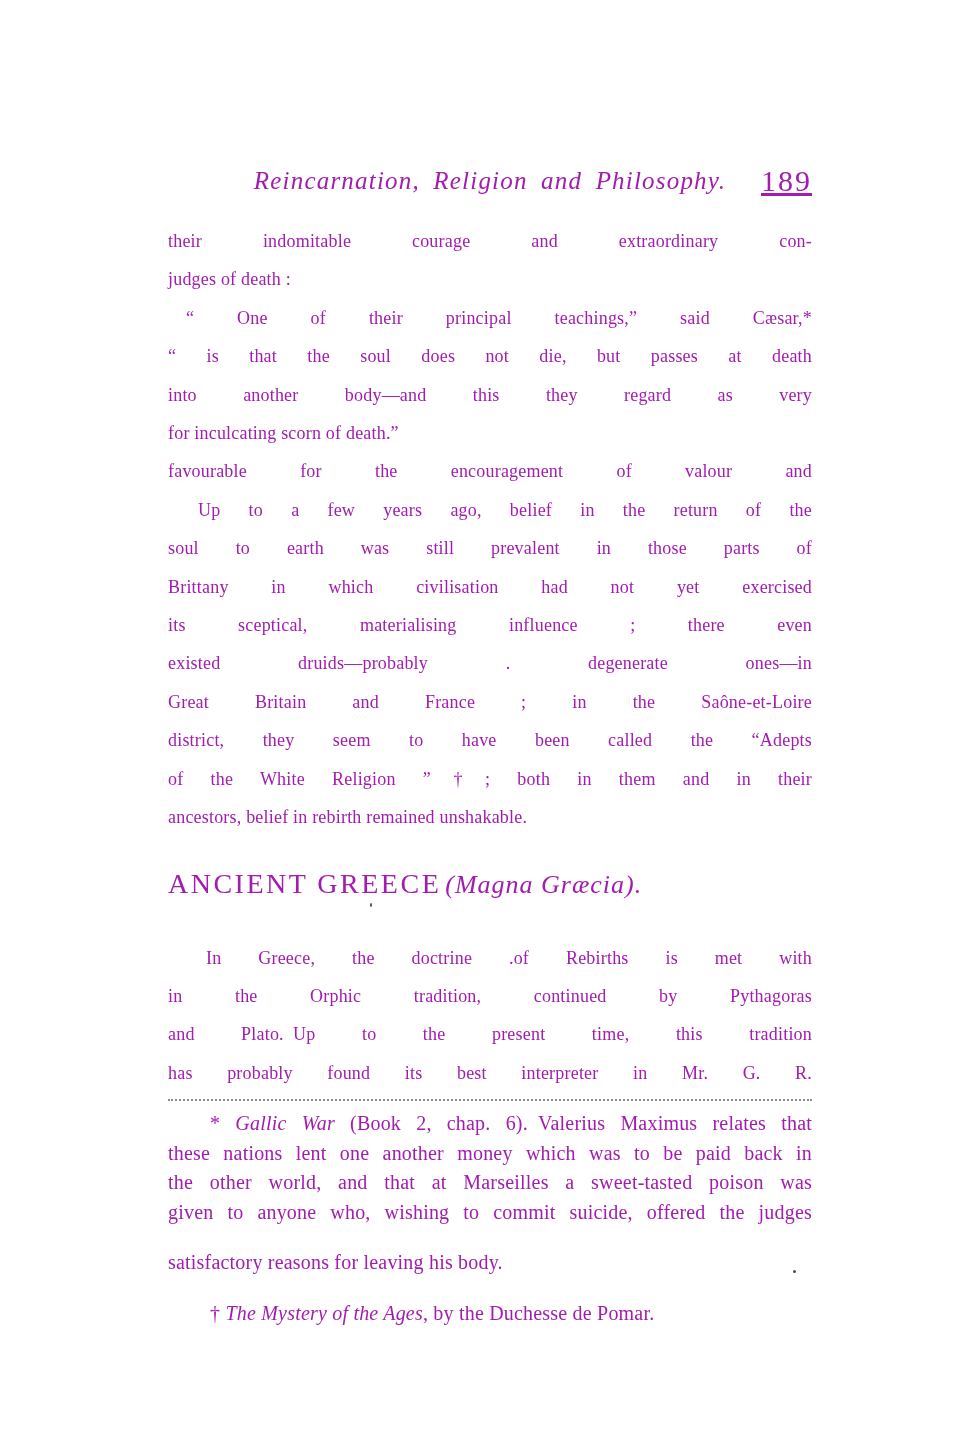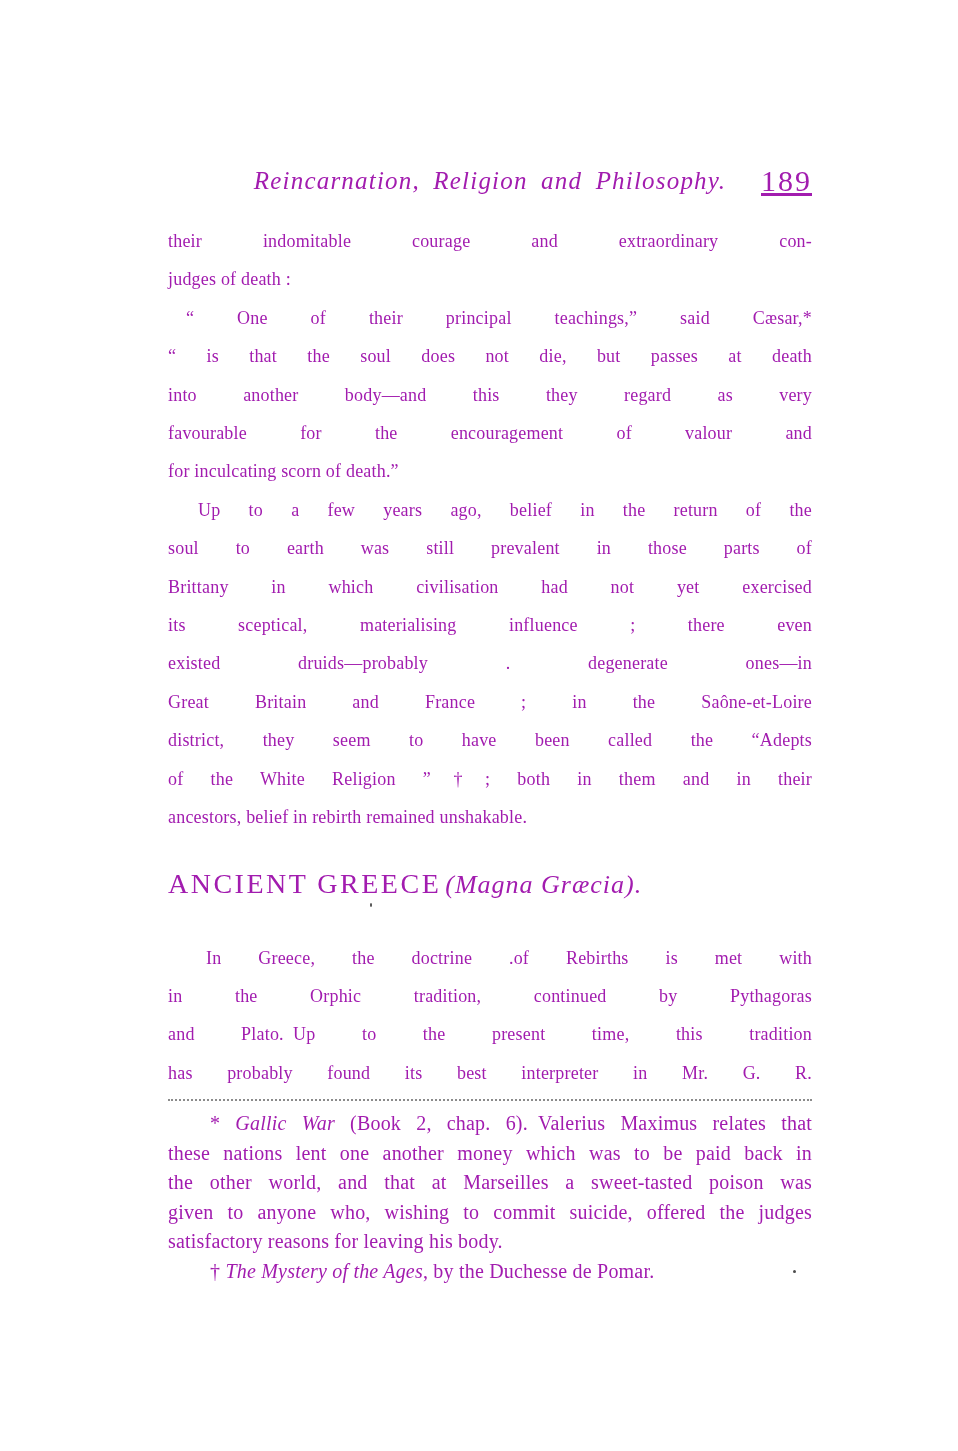--- a/index.html
+++ b/index.html
@@ -18,21 +18,21 @@
   .bl.left{text-align:left;text-align-last:left;}
   .i1{text-indent:18px;}
   .i2{text-indent:30px;}
   .i3{text-indent:38px;}
   .heading{margin:27px 0 31px 0;line-height:40px;white-space:nowrap;}
   .hc{font-size:28px;letter-spacing:2.5px;}
   .hi{font-style:italic;font-size:26px;letter-spacing:1px;}
   .fn-rule{border:0;border-top:2px dotted #8b8b8b;height:0;margin:7px 0 8px 0;}
   .fl{font-size:20px;line-height:29.5px;letter-spacing:0.2px;
       text-align:justify;text-align-last:justify;}
-  .fl.left{text-align:left;text-align-last:left;}
+  .fl.left{text-align:left;text-align-last:left;margin-top:21px;}
   .fi{text-indent:42px;}
   .it{font-style:italic;}
   .speck{position:absolute;background:#4c4c4c;border-radius:50%;}
   .speck.s1{left:793px;top:1270px;width:3px;height:3px;}
   .speck.s2{left:370px;top:903px;width:2px;height:4px;}
 </style>
 </head>
 <body>
 
 <div class="page">
@@ -43,22 +43,22 @@
   </header>
 
   <main class="col">
 
     <div class="bl">their indomitable courage and extraordinary con-</div>
     <div class="bl left">judges of death :</div>
 
     <div class="bl i1">“ One of their principal teachings,” said Cæsar,*</div>
     <div class="bl">“ is that the soul does not die, but passes at death</div>
     <div class="bl">into another body—and this they regard as very</div>
+    <div class="bl left">for inculcating scorn of death.”</div>
     <div class="bl">favourable for the encouragement of valour and</div>
-    <div class="bl left">for inculcating scorn of death.”</div>
 
     <div class="bl i2">Up to a few years ago, belief in the return of the</div>
     <div class="bl">soul to earth was still prevalent in those parts of</div>
     <div class="bl">Brittany in which civilisation had not yet exercised</div>
     <div class="bl">its sceptical, materialising influence ; there even</div>
     <div class="bl">existed druids—probably . degenerate ones—in</div>
     <div class="bl">Great Britain and France ; in the Saône-et-Loire</div>
     <div class="bl">district, they seem to have been called the “Adepts</div>
     <div class="bl">of the White Religion ”†; both in them and in their</div>
     <div class="bl left">ancestors, belief in rebirth remained unshakable.</div>

